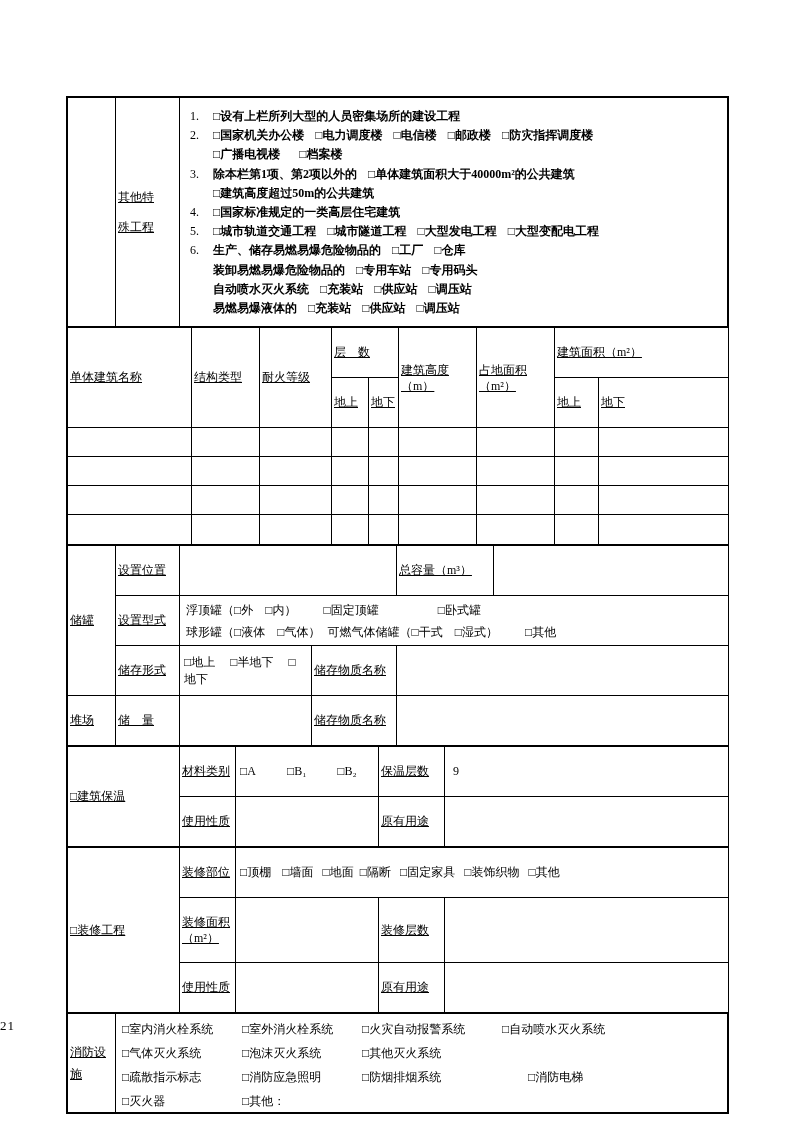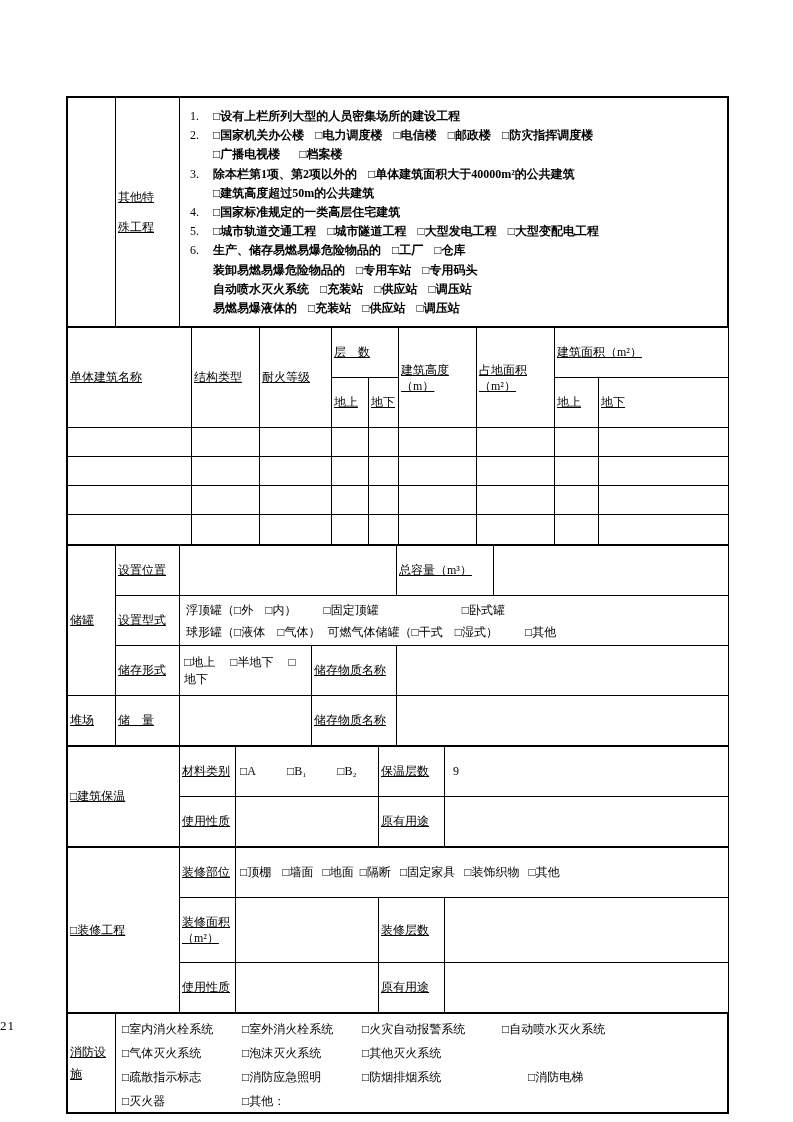--- a/index.html
+++ b/index.html
@@ -221,21 +221,21 @@
         <td class="c">设置位置</td>
         <td colspan="2"></td>
         <td class="c">总容量（m³）</td>
         <td></td>
       </tr>
       <tr style="height:47px">
         <td class="c">设置型式</td>
         <td colspan="4">
           <div class="opt-line">
             <span style="margin-right:24px">浮顶罐（□外　□内）</span>
-            <span style="margin-right:80px">□固定顶罐</span>
+            <span style="margin-right:56px">□固定顶罐</span>
             <span>□卧式罐</span>
           </div>
           <div class="opt-line">
             <span style="margin-right:4px">球形罐（□液体　□气体）</span>
             <span style="margin-right:24px">可燃气体储罐（□干式　□湿式）</span>
             <span>□其他</span>
           </div>
         </td>
       </tr>
       <tr style="height:28px">

